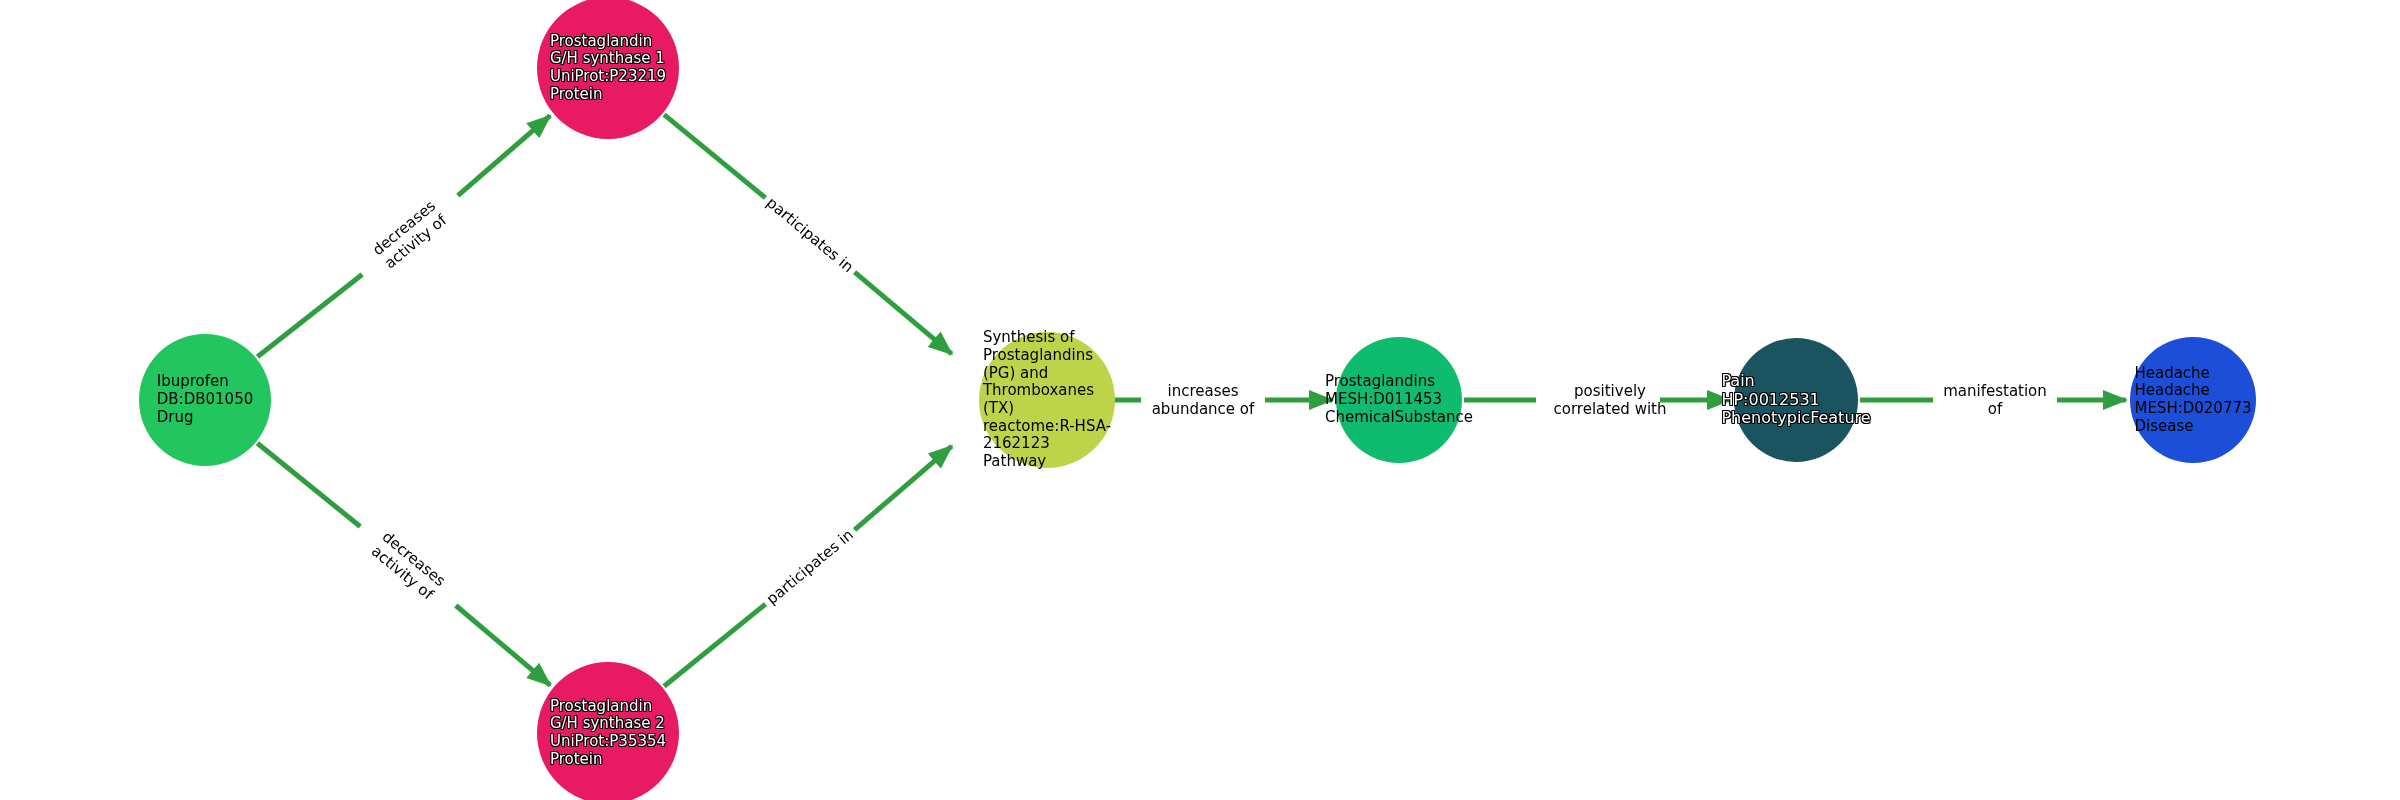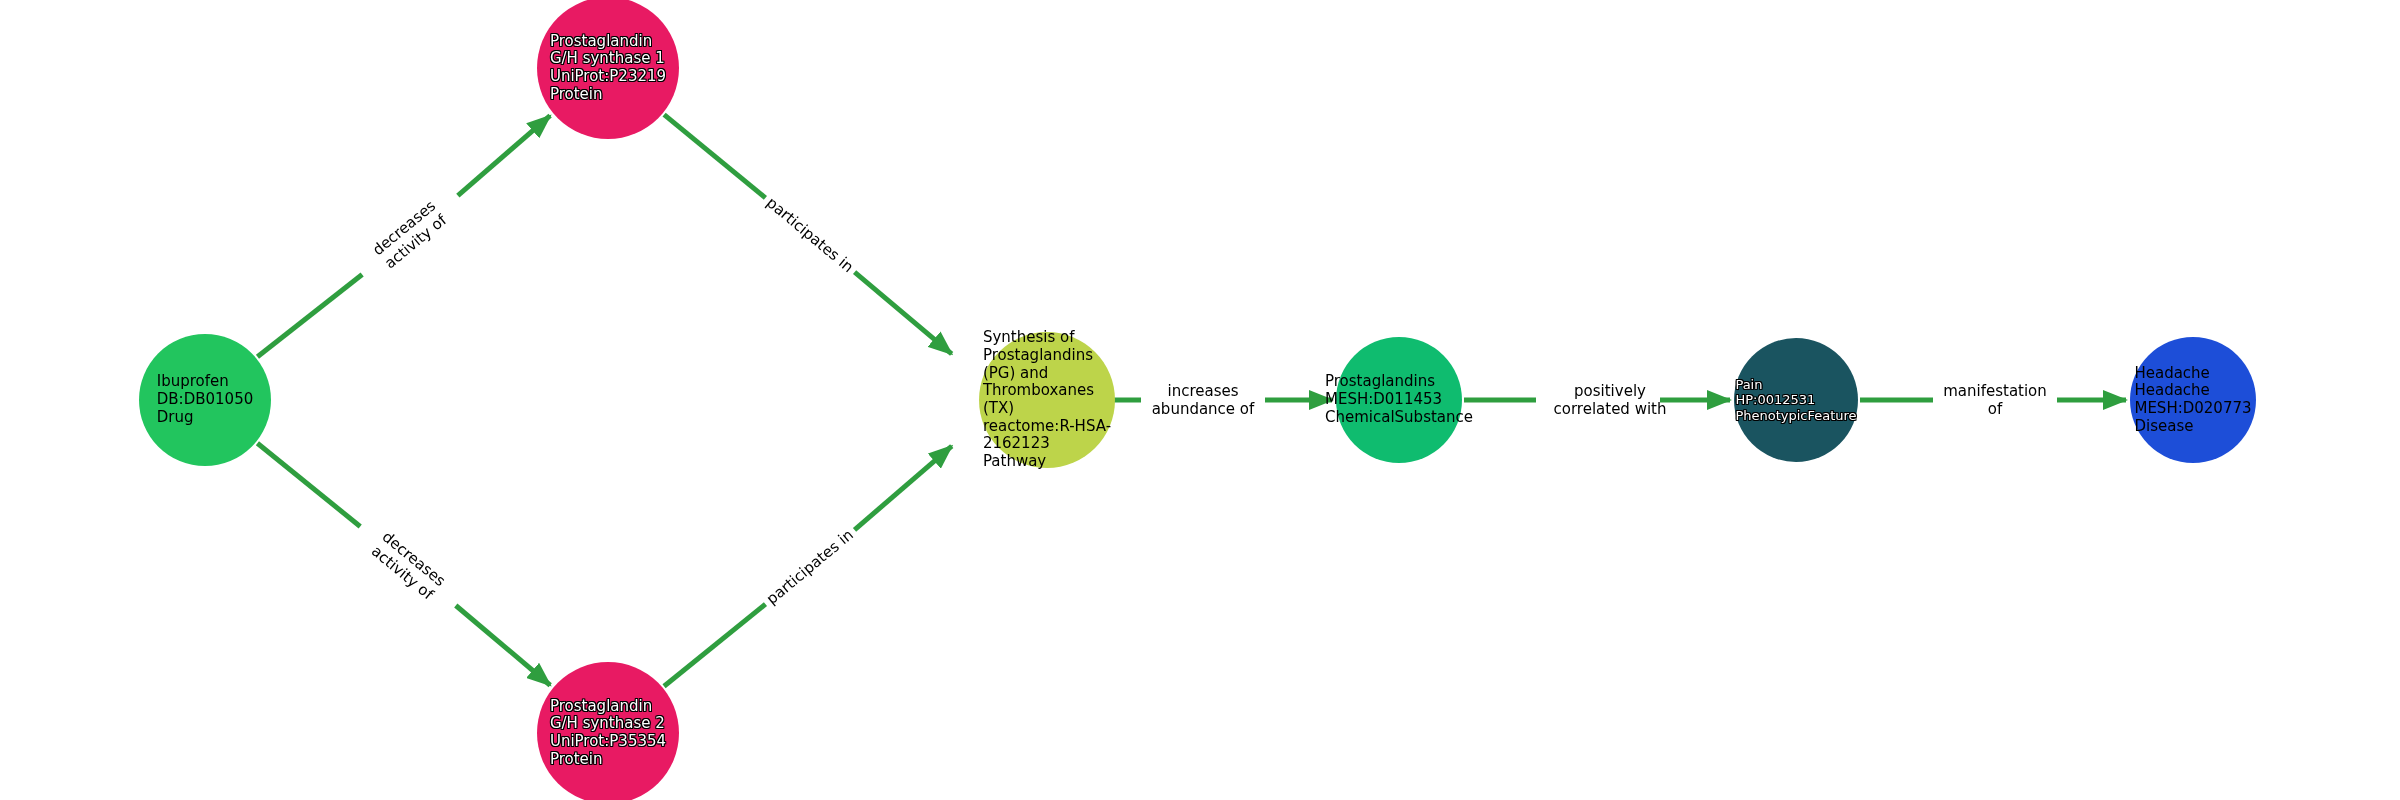--- a/index.html
+++ b/index.html
@@ -120,21 +120,21 @@
         </div>
       </div>
       <div class="node" style="left: 1336px; top: 337px; width: 126px; height: 126px; background: rgb(15, 188, 111);">
         <div class="node-label lbl-dark" style="font-size: 15px;">
           <div>Prostaglandins</div>
           <div>MESH:D011453</div>
           <div>ChemicalSubstance</div>
         </div>
       </div>
       <div class="node" style="left: 1734px; top: 338px; width: 124px; height: 124px; background: rgb(26, 84, 96);">
-        <div class="node-label lbl-light" style="font-size: 13px;">
+        <div class="node-label lbl-light" style="font-size: 16px;">
           <div>Pain</div>
           <div>HP:0012531</div>
           <div>PhenotypicFeature</div>
         </div>
       </div>
       <div class="node" style="left: 2130px; top: 337px; width: 126px; height: 126px; background: #1d4ed8;">
         <div class="node-label lbl-dark" style="font-size: 15px;">
           <div>Headache</div>
           <div>Headache</div>
           <div>MESH:D020773</div>

